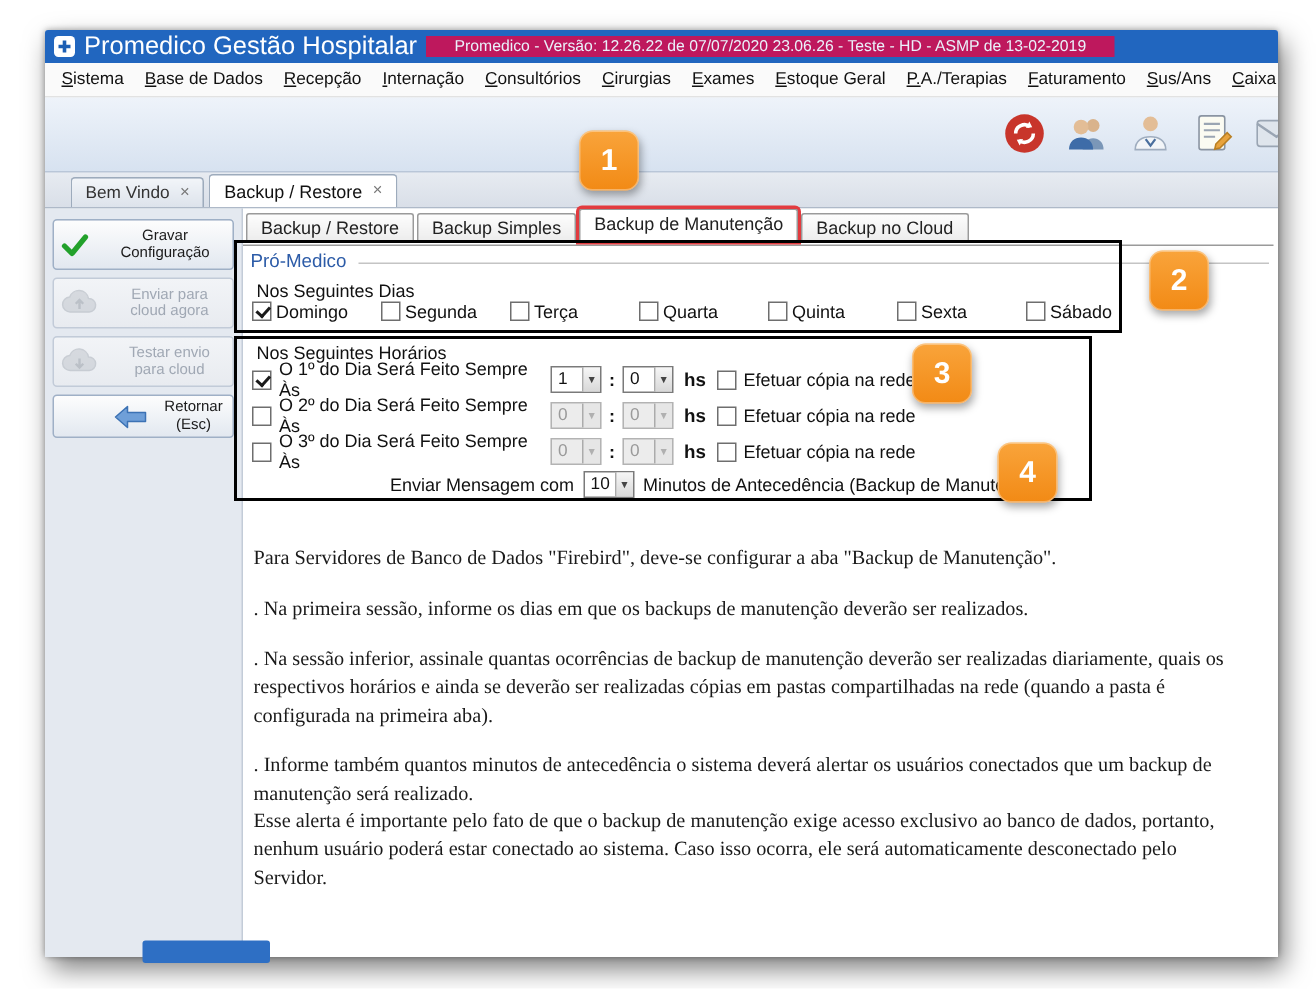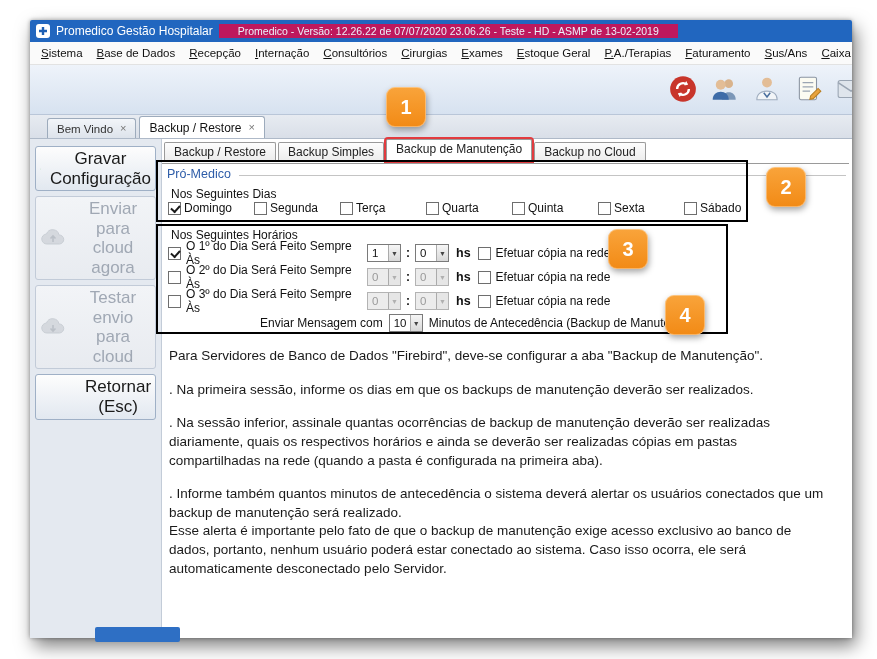--- a/index.html
+++ b/index.html
@@ -7,21 +7,21 @@
               font-family:"Liberation Sans","DejaVu Sans",sans-serif; }
   .stage { position:relative; width:877px; height:659px; background:#fff; }
 
   
   .window { position:absolute; left:30px; top:20px; width:822px; height:618px;
             background:#f0f2f5; border-radius:2px;
             box-shadow: 4px 8px 18px rgba(0,0,0,.5), 0 0 4px rgba(0,0,0,.35); }
 
   .titlebar { height:22px; background:#2166bf; display:flex; align-items:center;
               gap:6px; padding:0 6px; overflow:hidden; border-radius:2px 2px 0 0; }
-  .titlebar .win-title { color:#fff; font-size:12px; white-space:nowrap; }
+  .titlebar .win-title { color:#fff; font-size:17px; white-space:nowrap; }
   .titlebar .win-version { background:#be185d; color:#eaf2fb; font-size:10.5px;
               padding:1px 19px; white-space:nowrap; overflow:hidden; max-width:470px; }
 
   .menubar { height:23px; background:#fafafa; border-bottom:1px solid #e2e2e2;
              display:flex; align-items:center; padding-left:4px; overflow:hidden; }
   .menu-item { font-size:11.5px; color:#111; padding:3px 7px; white-space:nowrap; cursor:default; }
   .menu-item::first-letter { text-decoration:underline; }
 
   .toolbar { height:50px; background:linear-gradient(#eef3fa,#d7e2f0);
              border-bottom:1px solid #b9c6d8; position:relative; overflow:hidden; }
@@ -38,21 +38,21 @@
   .doc-tab .close { color:#777; font-size:11px; line-height:1; }
 
   .main { position:absolute; top:119px; left:0; right:0; bottom:0; display:flex;
           border-radius:0 0 2px 2px; overflow:visible; }
 
   
   .sidebar { width:132px; background:#e4e9f0; border-right:1px solid #c3ccd8;
              padding:7px 5px; display:flex; flex-direction:column; gap:5px; flex:none; }
   .side-btn { display:flex; align-items:center; gap:9px; min-height:34px; padding:2px 4px;
               background:linear-gradient(#fdfdfd,#e2e8f0); border:1px solid #9fb0c6;
-              border-radius:3px; font-size:17px; color:#1a1a1a; width:100%;
+              border-radius:3px; font-size:10px; color:#1a1a1a; width:100%;
               text-align:center; cursor:pointer; font-family:inherit; }
   .side-btn .lbl { flex:1; line-height:1.15; }
   .side-btn.disabled { color:#a0a8b4; background:linear-gradient(#f2f4f7,#e8ebf0);
                        border-color:#c2cbd8; cursor:default; }
   .side-btn.disabled svg { opacity:.5; filter:grayscale(.5); }
   .side-btn.short { min-height:26px;padding-left:40px; }
 
   
   .content { flex:1; background:#fff; position:relative; }
 
@@ -67,21 +67,21 @@
   .group-header { position:absolute; top:28px; left:5px; right:6px; display:flex;
                   align-items:center; gap:8px; }
   .group-header .gtitle { color:#2d5ca8; font-size:12.5px; white-space:nowrap; }
   .group-header .grule { flex:1; border-top:1px solid #c4c4c4; margin-top:2px; }
 
   .section-label { position:absolute; left:9px; font-size:12px; color:#111; }
   .days-label  { top:48px; }
   .times-label { top:89px; }
 
   .days-row { position:absolute; top:62px; left:6px; display:flex; }
-  .day-item { width:86px; display:flex; align-items:flex-end; gap:3px; }
+  .day-item { width:86px; display:flex; align-items:flex-start; gap:3px; }
   .day-item .dlbl { font-size:12px; color:#111; }
 
   .cb { width:13px; height:13px; background:#fff; border:1px solid #6e6e6e;
         position:relative; flex:none; cursor:pointer; }
   .cb.checked::after { content:""; position:absolute; left:2px; top:2px; width:7px; height:4px;
         border-left:2px solid #1a1a1a; border-bottom:2px solid #1a1a1a; transform:rotate(-48deg); }
 
   .sched-row { position:absolute; left:6px; display:flex; align-items:center; gap:5px; height:20px; }
   .sched-row .slbl { width:176px; font-size:12px; color:#111; }
   .sched-row .colon { font-size:12px; color:#111; font-weight:bold; }
@@ -99,21 +99,21 @@
   .combo.disabled .arrow { color:#b0b0b0; background:#e6e6e6; }
 
   .message-row { position:absolute; top:175px; left:98px; display:flex; align-items:center; gap:6px; }
   .message-row .mlbl { font-size:12px; color:#111; }
 
   
   .anno-box { position:absolute; border:2px solid #000; pointer-events:none; z-index:5; }
   .box1 { left:-6px; top:21px; width:592px; height:62px; }
   .box2 { left:-6px; top:85px; width:572px; height:110px; }
 
-  .paragraphs { position:absolute; top:208px; left:7px; width:662px; }
+  .paragraphs { position:absolute; top:224px; left:7px; width:662px;font-family:Liberation Serif, serif; }
   .para { font-size:13.5px; color:#1a1a1a; line-height:1.38; margin-bottom:15px;
           white-space:pre-line; }
 
   
   .badge { position:absolute; width:40px; height:40px; border-radius:9px;
            background:linear-gradient(#f9a43b,#f28a15); color:#fff; font-size:20px;
            font-weight:bold; display:flex; align-items:center; justify-content:center;
            box-shadow:1px 3px 6px rgba(0,0,0,.35), inset 0 0 0 1px rgba(255,255,255,.35);
            z-index:20; }
   .badge1 { left:386px; top:87px; }

